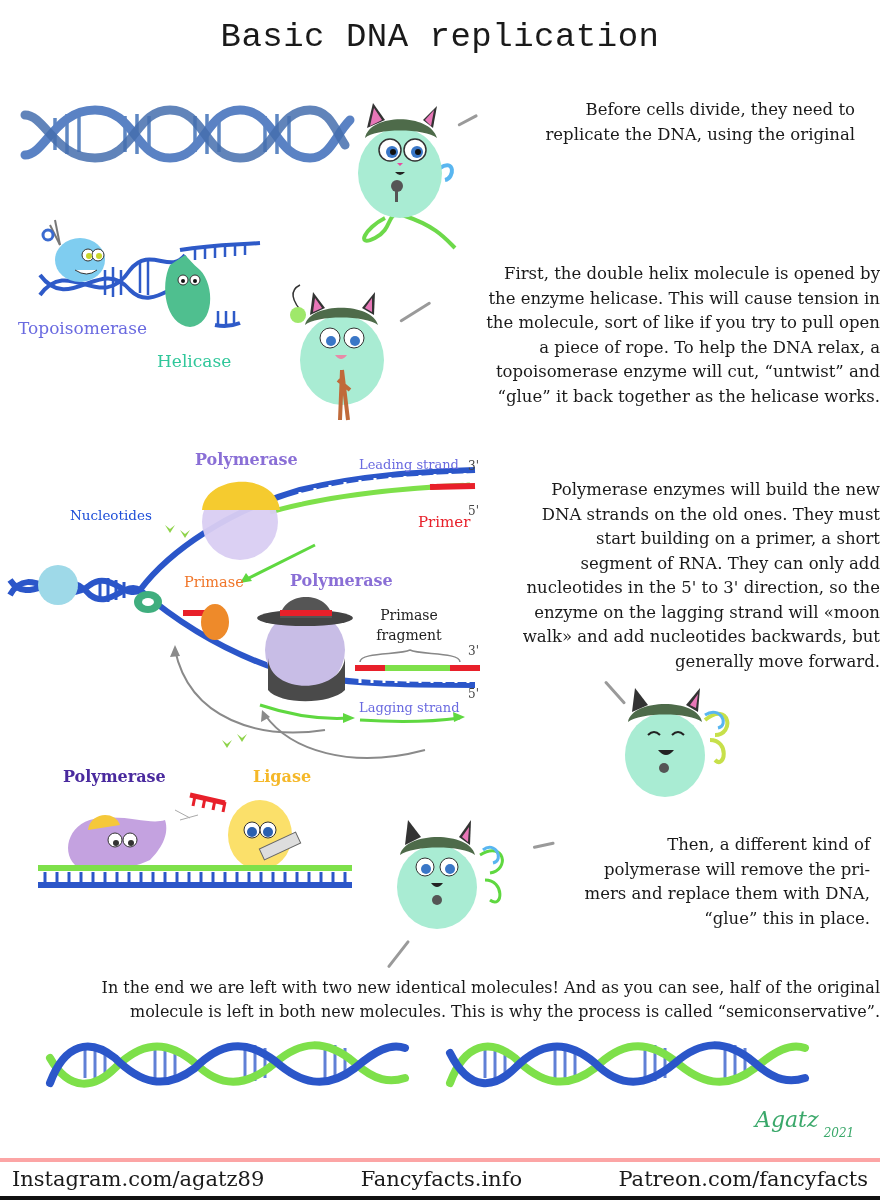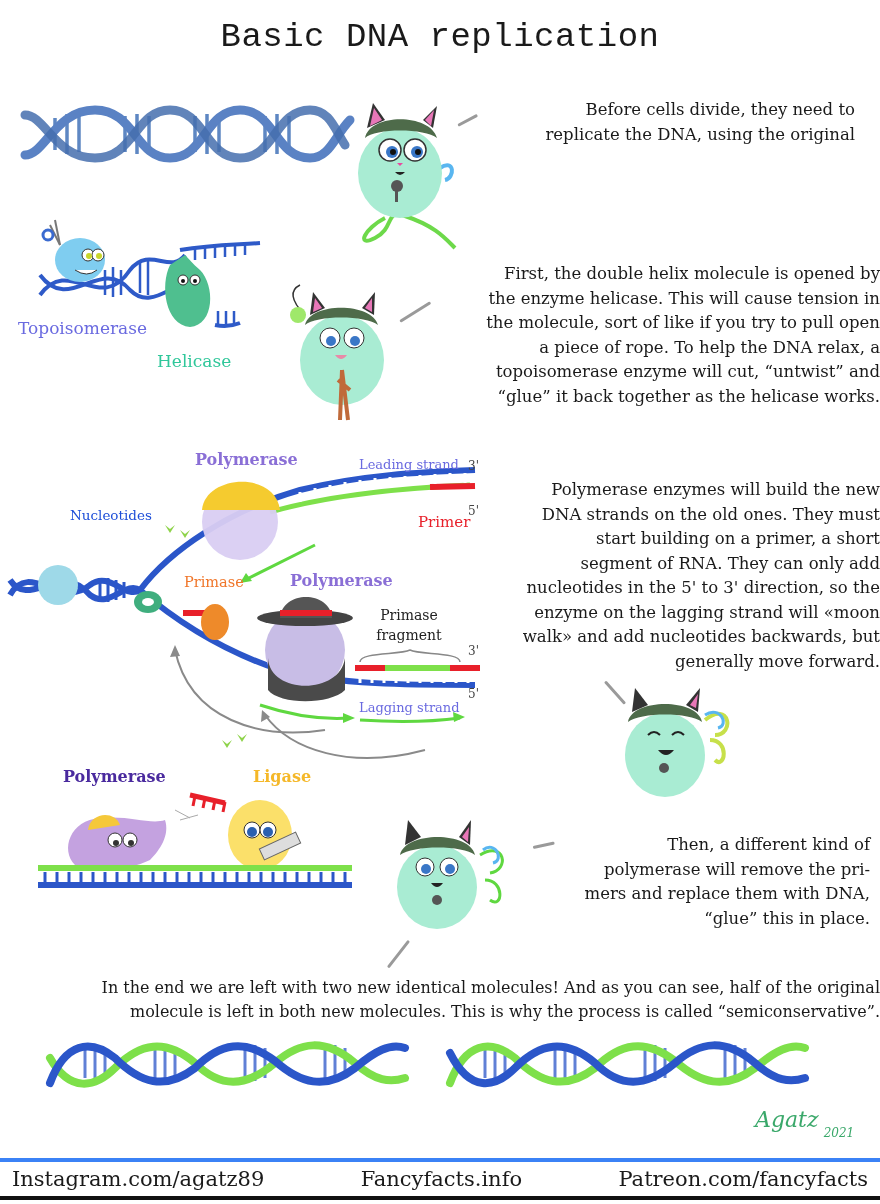--- a/index.html
+++ b/index.html
@@ -1,20 +1,20 @@
 <!DOCTYPE html>
 <html><head>
 <meta charset="utf-8">
 <style>
   html,body{margin:0;padding:0;background:#fff;}
   body{width:880px;height:1204px;position:relative;overflow:hidden;font-family:"DejaVu Serif",serif;color:#1a1a1a;}
   .abs{position:absolute;}
   .title{left:0;top:18px;width:880px;text-align:center;font-size:34px;font-family:Liberation Mono, monospace;letter-spacing:0.5px;}
   .para{font-size:16.5px;line-height:24.5px;text-align:right;font-family:"DejaVu Serif",serif;}
-  .footer{left:0;top:1158px;width:880px;height:42px;border-top:4px solid #3b82f6;border-bottom:4px solid #111;box-sizing:border-box;display:flex;justify-content:space-between;align-items:center;padding:0 12px;font-size:21px;font-family:"DejaVu Serif",serif;}
+  .footer{left:0;top:1158px;width:880px;height:42px;border-top:4px solid #fca5a5;border-bottom:4px solid #111;box-sizing:border-box;display:flex;justify-content:space-between;align-items:center;padding:0 12px;font-size:21px;font-family:"DejaVu Serif",serif;}
   .ptr{position:absolute;height:3px;background:#9a9a9a;border-radius:2px;transform-origin:left center;}
   svg{position:absolute;overflow:visible;}
 </style>
 </head>
 <body>
 
 <div class="abs title">Basic DNA replication</div>
 
 <svg style="left:15px;top:100px" width="340" height="70" viewBox="0 0 340 70">
   <g stroke="#4d7bbd" stroke-width="3.5" opacity="0.9">

